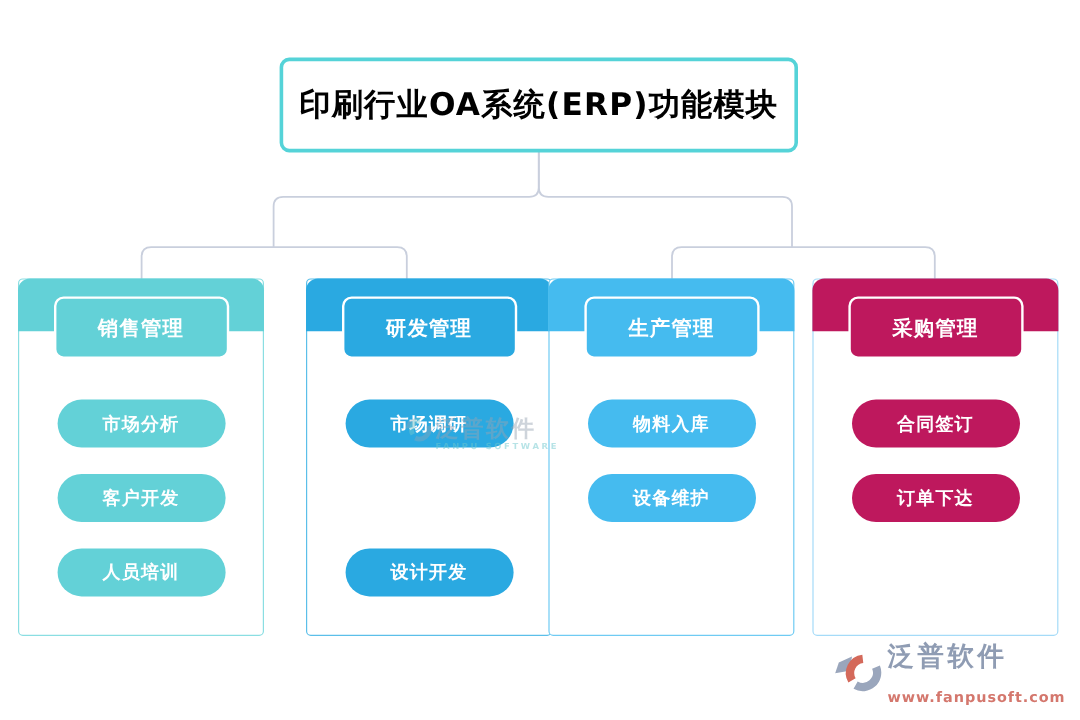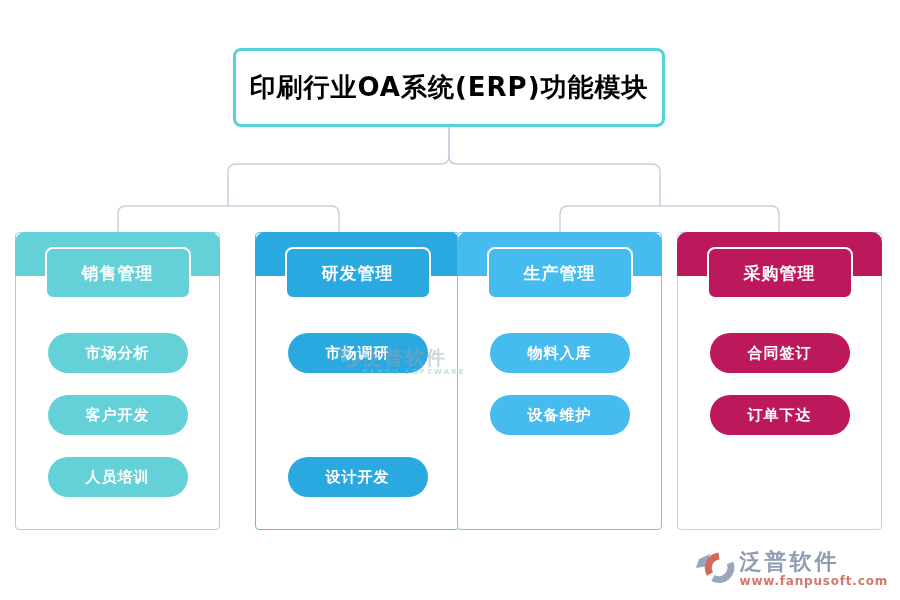--- a/index.html
+++ b/index.html
@@ -60,21 +60,21 @@
   .wm-brand { font-size:19px; font-weight:700; color:rgba(150,162,178,0.85); letter-spacing:2px; line-height:1.1; }
   .wm-sub   { font-size:7px; font-weight:700; color:rgba(110,200,205,0.9); letter-spacing:2.2px; }
 
   
   .footer-logo {
     position:absolute; right:12px; bottom:12px;
     display:flex; align-items:center; gap:5px;
   }
   .fl-text { display:flex; flex-direction:column; align-items:flex-start; }
   .fl-brand { font-size:22px; font-weight:700; color:#8f9cb3; letter-spacing:3px; line-height:1.05; }
-  .fl-url   { font-size:12px; font-weight:600; color:#d4776d; letter-spacing:0.8px; margin-top:1px; }
+  .fl-url   { font-size:12px; font-weight:600; color:#d4776d; letter-spacing:0.8px; margin-top:15px; }
 </style>
 </head>
 <body>
 
 <div class="stage">
 
   <svg class="connectors" viewBox="0 0 900 600" fill="none">
     <path d="M449 127 V156 Q449 164 441 164 H236 Q228 164 228 172 V206" stroke="#c9cfdd" stroke-width="1.5" stroke-linecap="round"></path>
     <path d="M449 127 V156 Q449 164 457 164 H652 Q660 164 660 172 V206" stroke="#c9cfdd" stroke-width="1.5" stroke-linecap="round"></path>
     <path d="M118 232 V214 Q118 206 126 206 H331 Q339 206 339 214 V232" stroke="#c9cfdd" stroke-width="1.5" stroke-linecap="round"></path>

